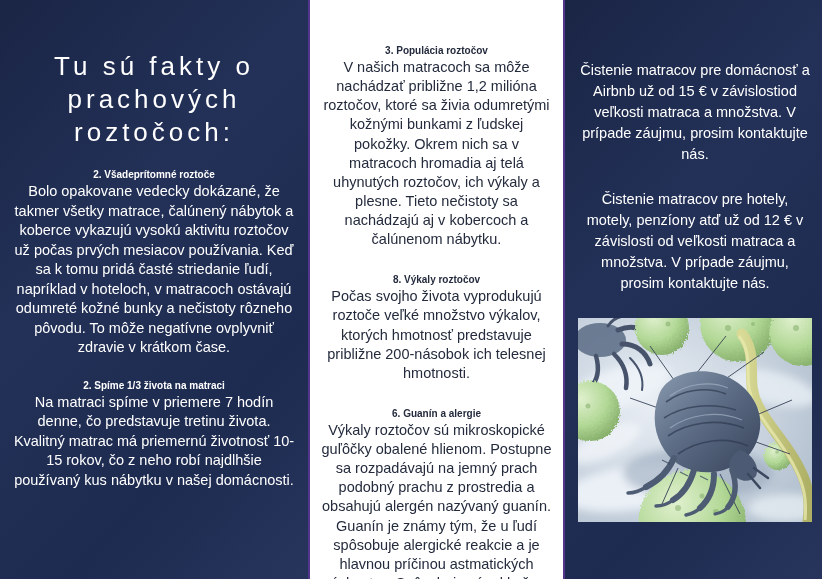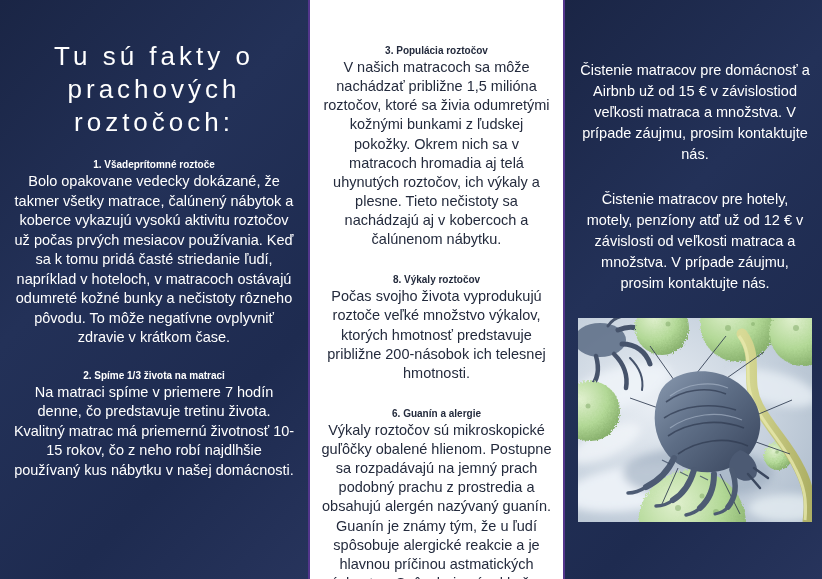--- a/index.html
+++ b/index.html
@@ -9,21 +9,21 @@
     background: #ffffff;
   }
   .brochure {
     display: flex; width: 822px; height: 579px;
   }
   .panel { box-sizing: border-box; text-align: center; }
   .panel-dark {
     background: linear-gradient(133deg, #1a2545 0%, #233158 38%, #1e2b50 72%, #27345c 100%);
     color: #ffffff;
   }
-  .panel-left  { width: 330px; padding: 40px 13px 0 13px; }
+  .panel-left  { width: 330px; padding: 50px 13px 0 13px; }
   .panel-mid   {
     width: 275px; background: #ffffff; color: #242b3d;
     border-left: 2px solid #53368c; border-right: 2px solid #53368c;
     padding: 44px 11px 0 11px;
   }
   .panel-right { width: 273px; padding: 60px 10px 0 13px; }
 
   .brochure-title {
     font-size: 26px; line-height: 1.26; letter-spacing: 4px;
     font-weight: 500; color: #ffffff; margin: 0 0 20px 0;
@@ -48,34 +48,34 @@
 </style>
 </head>
 <body>
 
 <div class="brochure">
 
   <div class="panel panel-dark panel-left">
     <h1 class="brochure-title">Tu sú fakty o prachových roztočoch:</h1>
 
     <div class="fact-section">
-      <p class="fact-heading">1. Všadeprítomné roztoče</p>
+      <p class="fact-heading">2. Všadeprítomné roztoče</p>
       <p class="fact-body">Bolo opakovane vedecky dokázané, že takmer všetky matrace, čalúnený nábytok a koberce vykazujú vysokú aktivitu roztočov už počas prvých mesiacov používania. Keď sa k tomu pridá časté striedanie ľudí, napríklad v hoteloch, v matracoch ostávajú odumreté kožné bunky a nečistoty rôzneho pôvodu. To môže negatívne ovplyvniť zdravie v krátkom čase.</p>
     </div>
 
     <div class="fact-section">
       <p class="fact-heading">2. Spíme 1/3 života na matraci</p>
       <p class="fact-body">Na matraci spíme v priemere 7 hodín denne, čo predstavuje tretinu života. Kvalitný matrac má priemernú životnosť 10-15 rokov, čo z neho robí najdlhšie používaný kus nábytku v našej domácnosti.</p>
     </div>
   </div>
 
   <div class="panel panel-mid">
     <div class="fact-section">
       <p class="fact-heading">3. Populácia roztočov</p>
-      <p class="fact-body">V našich matracoch sa môže nachádzať približne 1,5 milióna roztočov, ktoré sa živia odumretými kožnými bunkami z ľudskej pokožky. Okrem nich sa v matracoch hromadia aj telá uhynutých roztočov, ich výkaly a plesne. Tieto nečistoty sa nachádzajú aj v kobercoch a čalúnenom nábytku.</p>
+      <p class="fact-body">V našich matracoch sa môže nachádzať približne 1,2 milióna roztočov, ktoré sa živia odumretými kožnými bunkami z ľudskej pokožky. Okrem nich sa v matracoch hromadia aj telá uhynutých roztočov, ich výkaly a plesne. Tieto nečistoty sa nachádzajú aj v kobercoch a čalúnenom nábytku.</p>
     </div>
 
     <div class="fact-section">
       <p class="fact-heading">8. Výkaly roztočov</p>
       <p class="fact-body">Počas svojho života vyprodukujú roztoče veľké množstvo výkalov, ktorých hmotnosť predstavuje približne 200-násobok ich telesnej hmotnosti.</p>
     </div>
 
     <div class="fact-section">
       <p class="fact-heading">6. Guanín a alergie</p>
       <p class="fact-body">Výkaly roztočov sú mikroskopické guľôčky obalené hlienom. Postupne sa rozpadávajú na jemný prach podobný prachu z prostredia a obsahujú alergén nazývaný guanín. Guanín je známy tým, že u ľudí spôsobuje alergické reakcie a je hlavnou príčinou astmatických záchvatov. Spôsobuje zápal kože a slizníc v nose, ako aj začervenanie očí a kašeľ</p>

